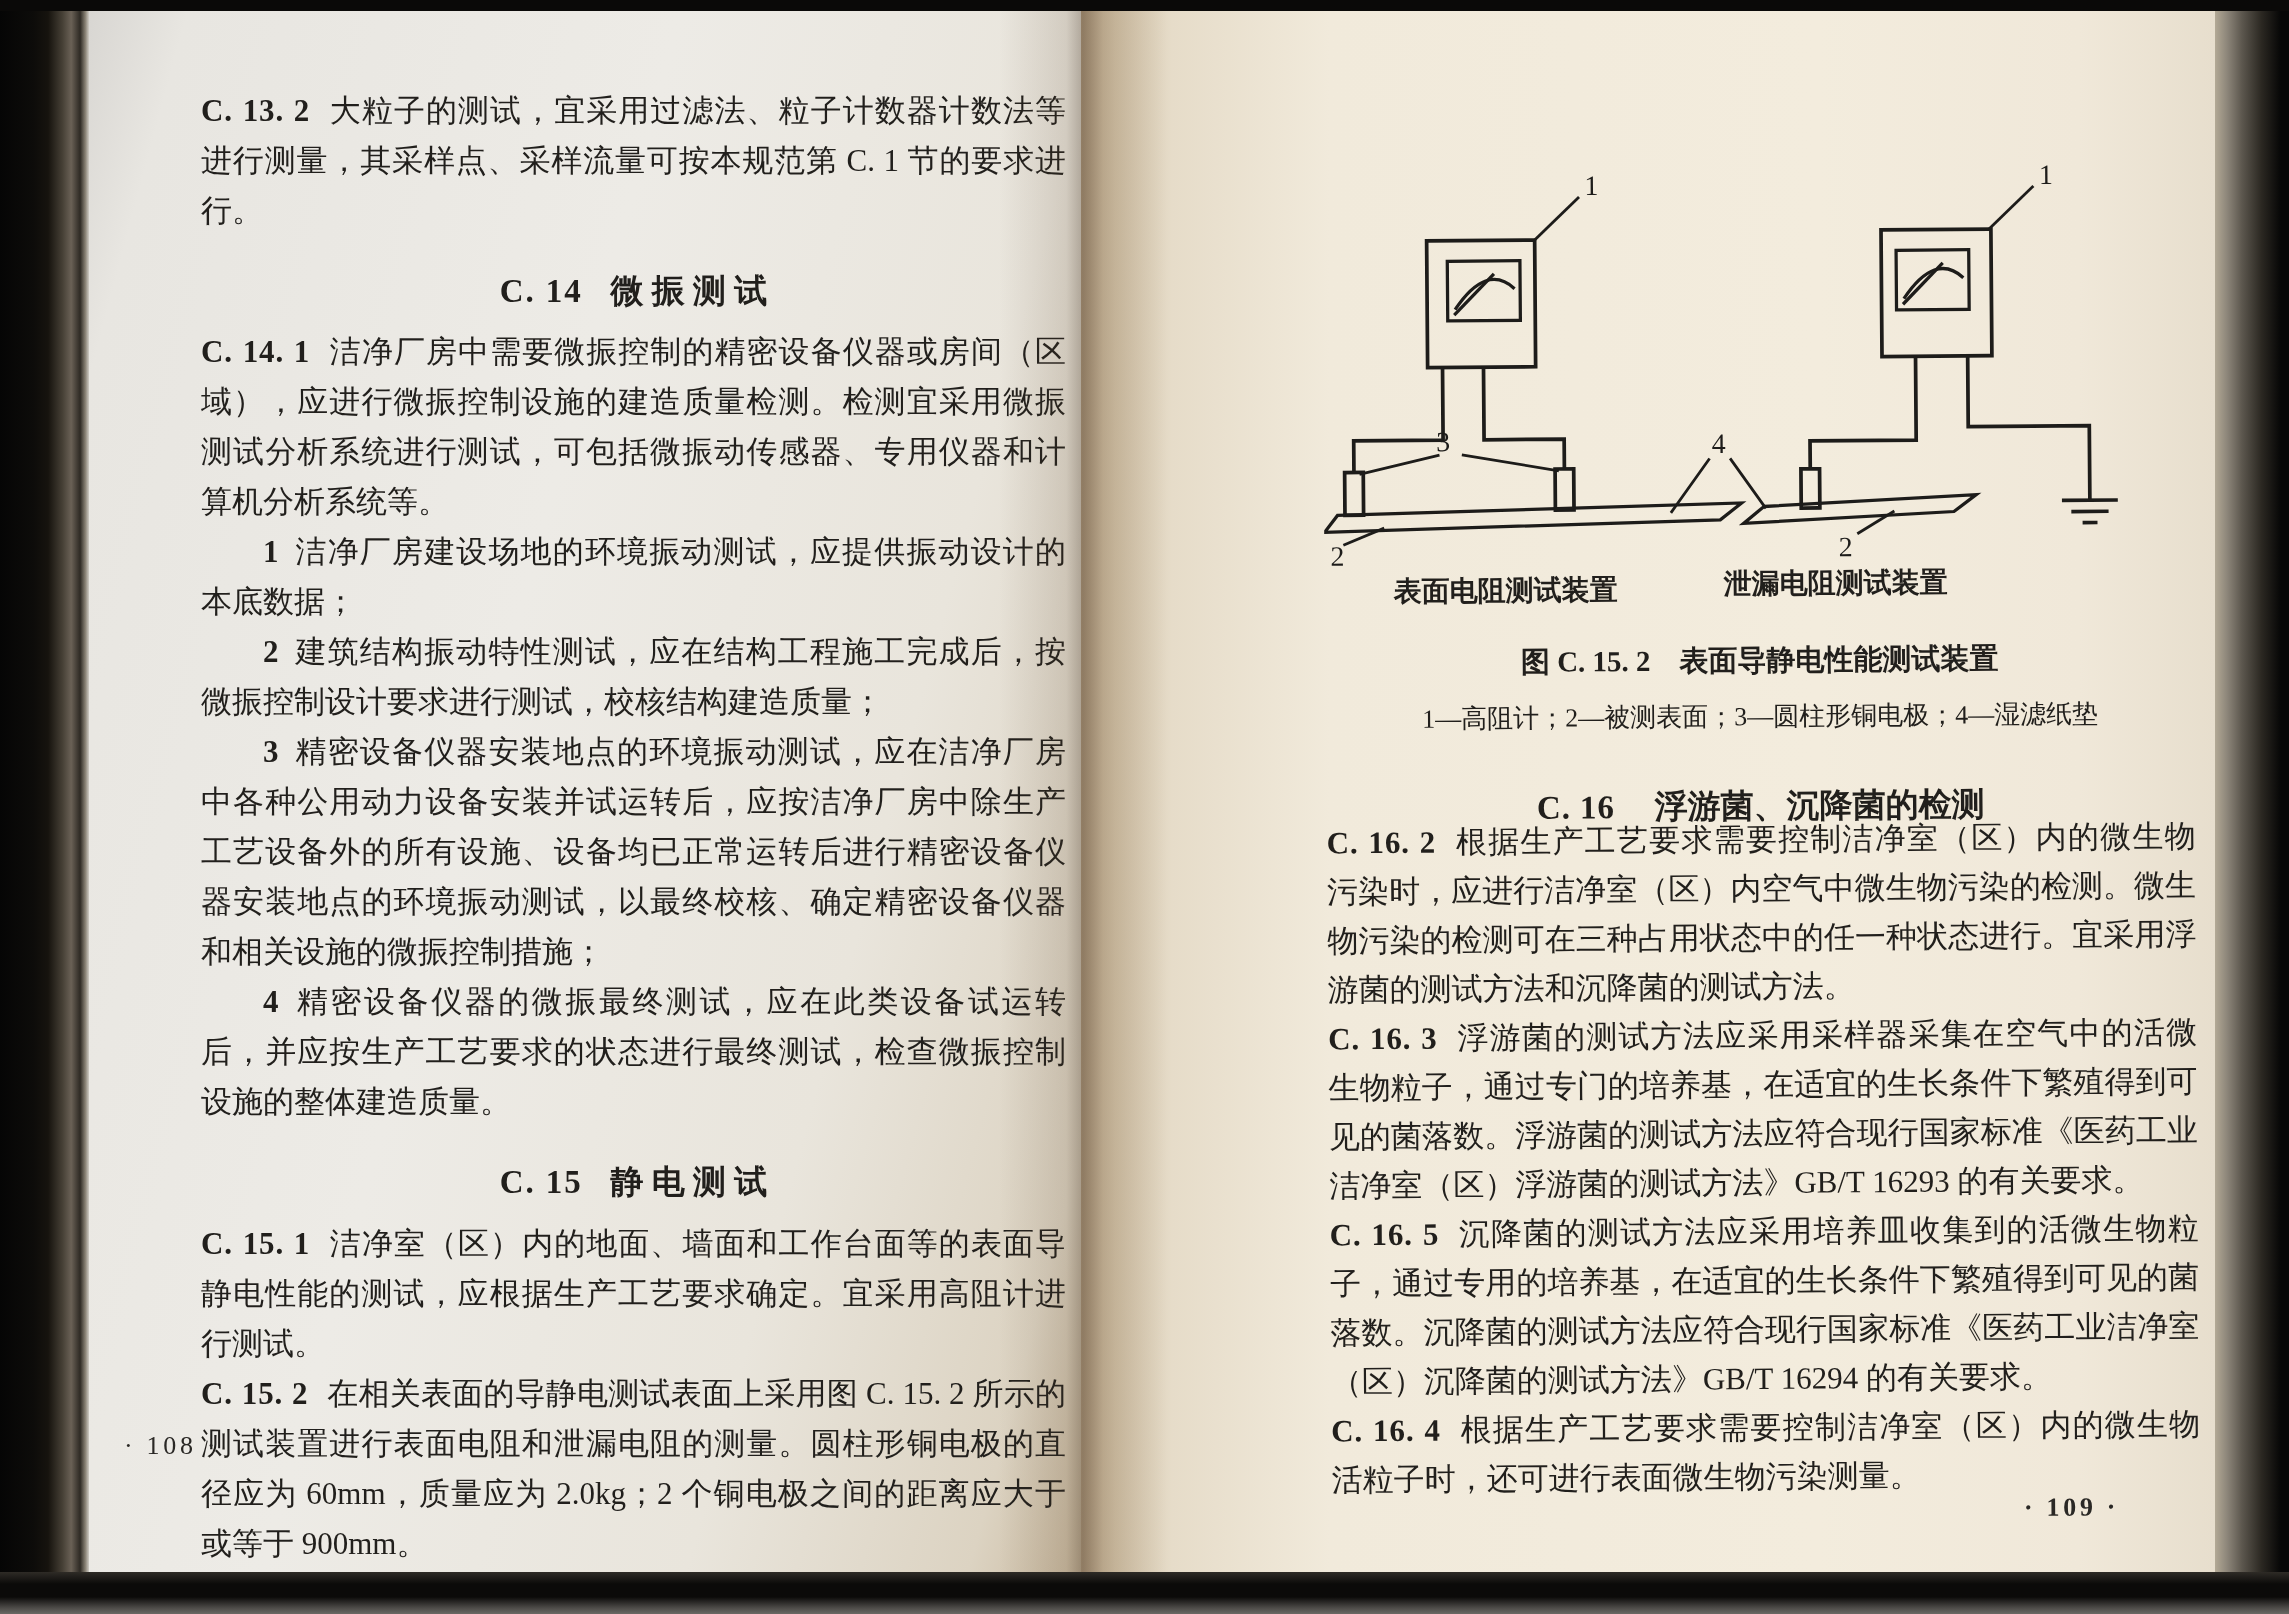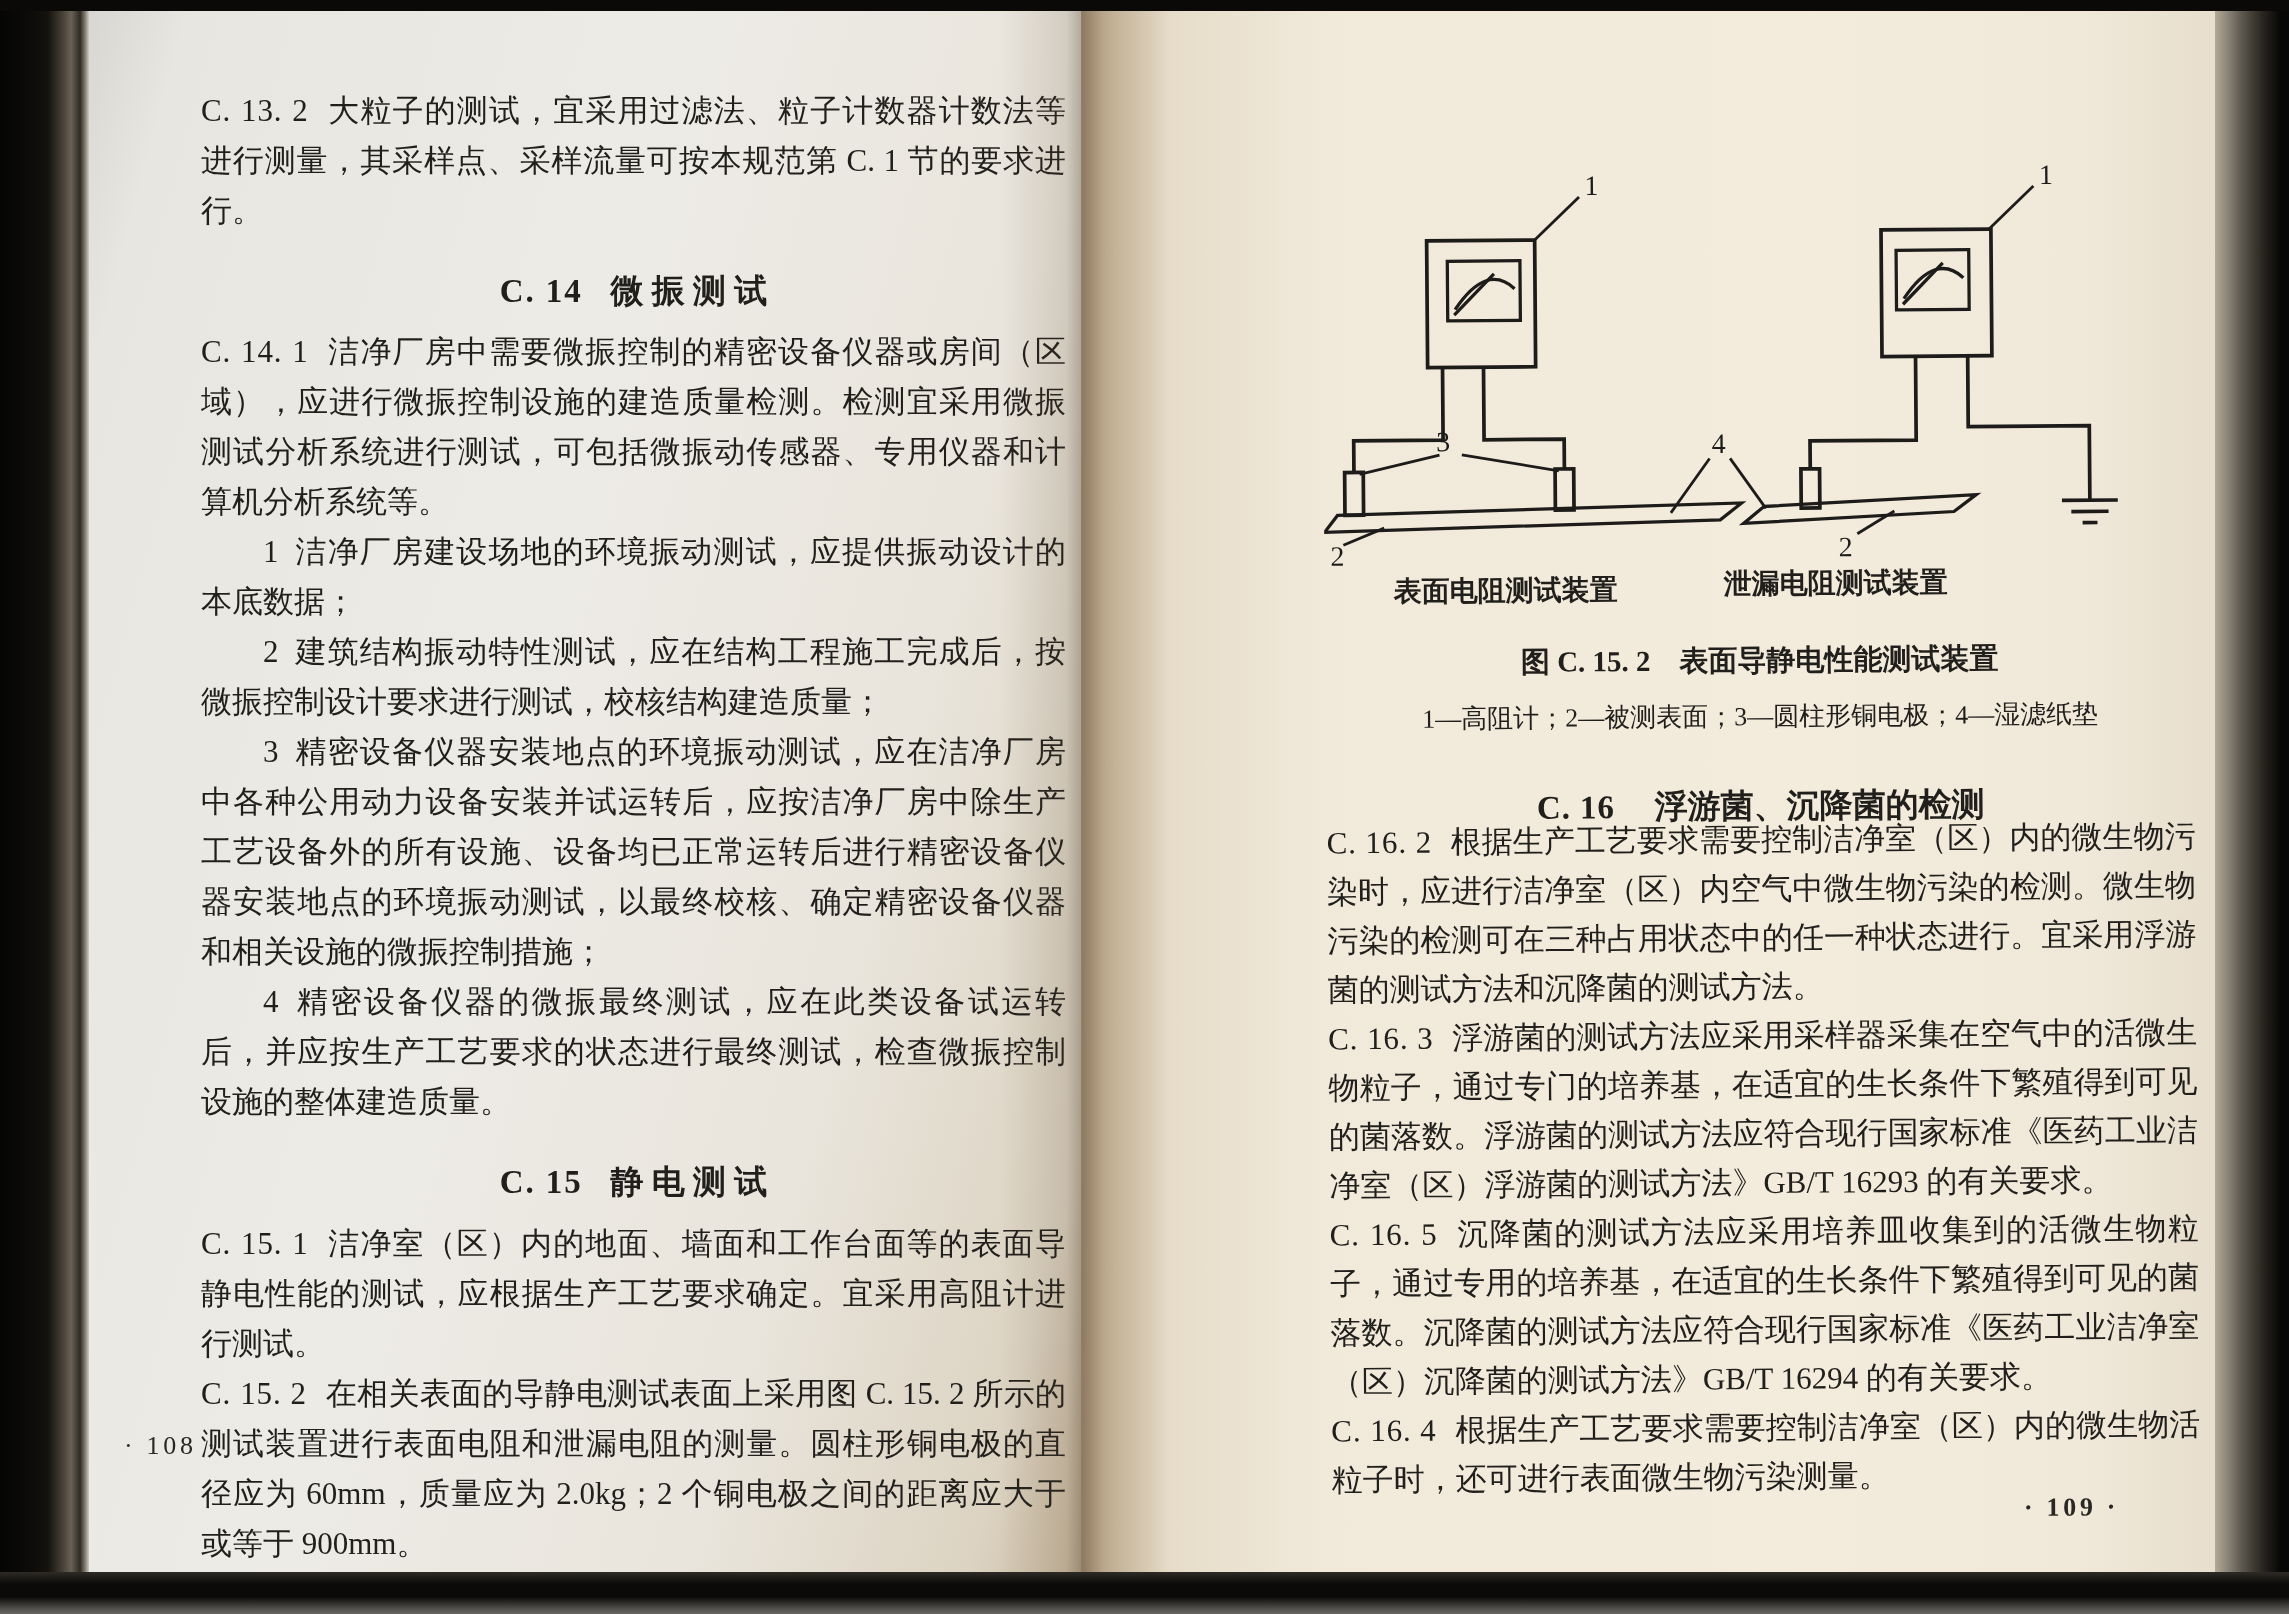--- a/index.html
+++ b/index.html
@@ -24,21 +24,21 @@
   .page-right{left:1081px;width:1134px;
     background:linear-gradient(to right,#b9a488 0%,#d2c2a7 3%,#e6dcc9 8%,#f1eadb 22%,#f3ecdd 65%,#f0e8d9 88%,#e7decd 100%);}
   .gutter{position:absolute;left:999px;top:11.2px;width:168px;height:1561px;pointer-events:none;
     background:linear-gradient(to right,rgba(0,0,0,0) 0%,rgba(94,72,48,0.16) 40%,rgba(60,42,24,0.34) 50%,rgba(100,78,52,0.16) 62%,rgba(0,0,0,0) 100%);}
   
   .content{position:absolute;color:#211f1c;}
   .content-left{left:112px;top:0;width:865px;padding-top:75px;}
   .content-right{left:244px;top:0;width:869px;height:1561px;transform:rotate(-0.45deg);transform-origin:50% 40%;}
   .para{margin:0;font-size:31px;line-height:50px;text-align:justify;}
   .content-right .para{line-height:49px;}
-  .num{font-weight:400;margin-right:18.6px;letter-spacing:0.9px;}
+  .num{font-weight:700;margin-right:18.6px;letter-spacing:0.9px;}
   .item{text-indent:2em;}
   .item .num{margin-right:15px;}
   .heading{margin:30px 0 11.2px 0;font-size:33px;font-weight:700;text-align:center;line-height:50px;}
   .heading .hnum{margin-right:28px;letter-spacing:1.9px;}
   .pagenum{position:absolute;font-size:26px;letter-spacing:3.7px;color:#2a2825;}
   .pagenum-left{left:35px;top:1420px;}
   .pagenum-right{left:692px;top:1484px;font-weight:bold;}
   
   .figure-svg{position:absolute;left:0;top:110px;width:839px;height:447px;}
   .figcap{position:absolute;font-size:28px;font-weight:700;color:#211f1c;white-space:nowrap;}

